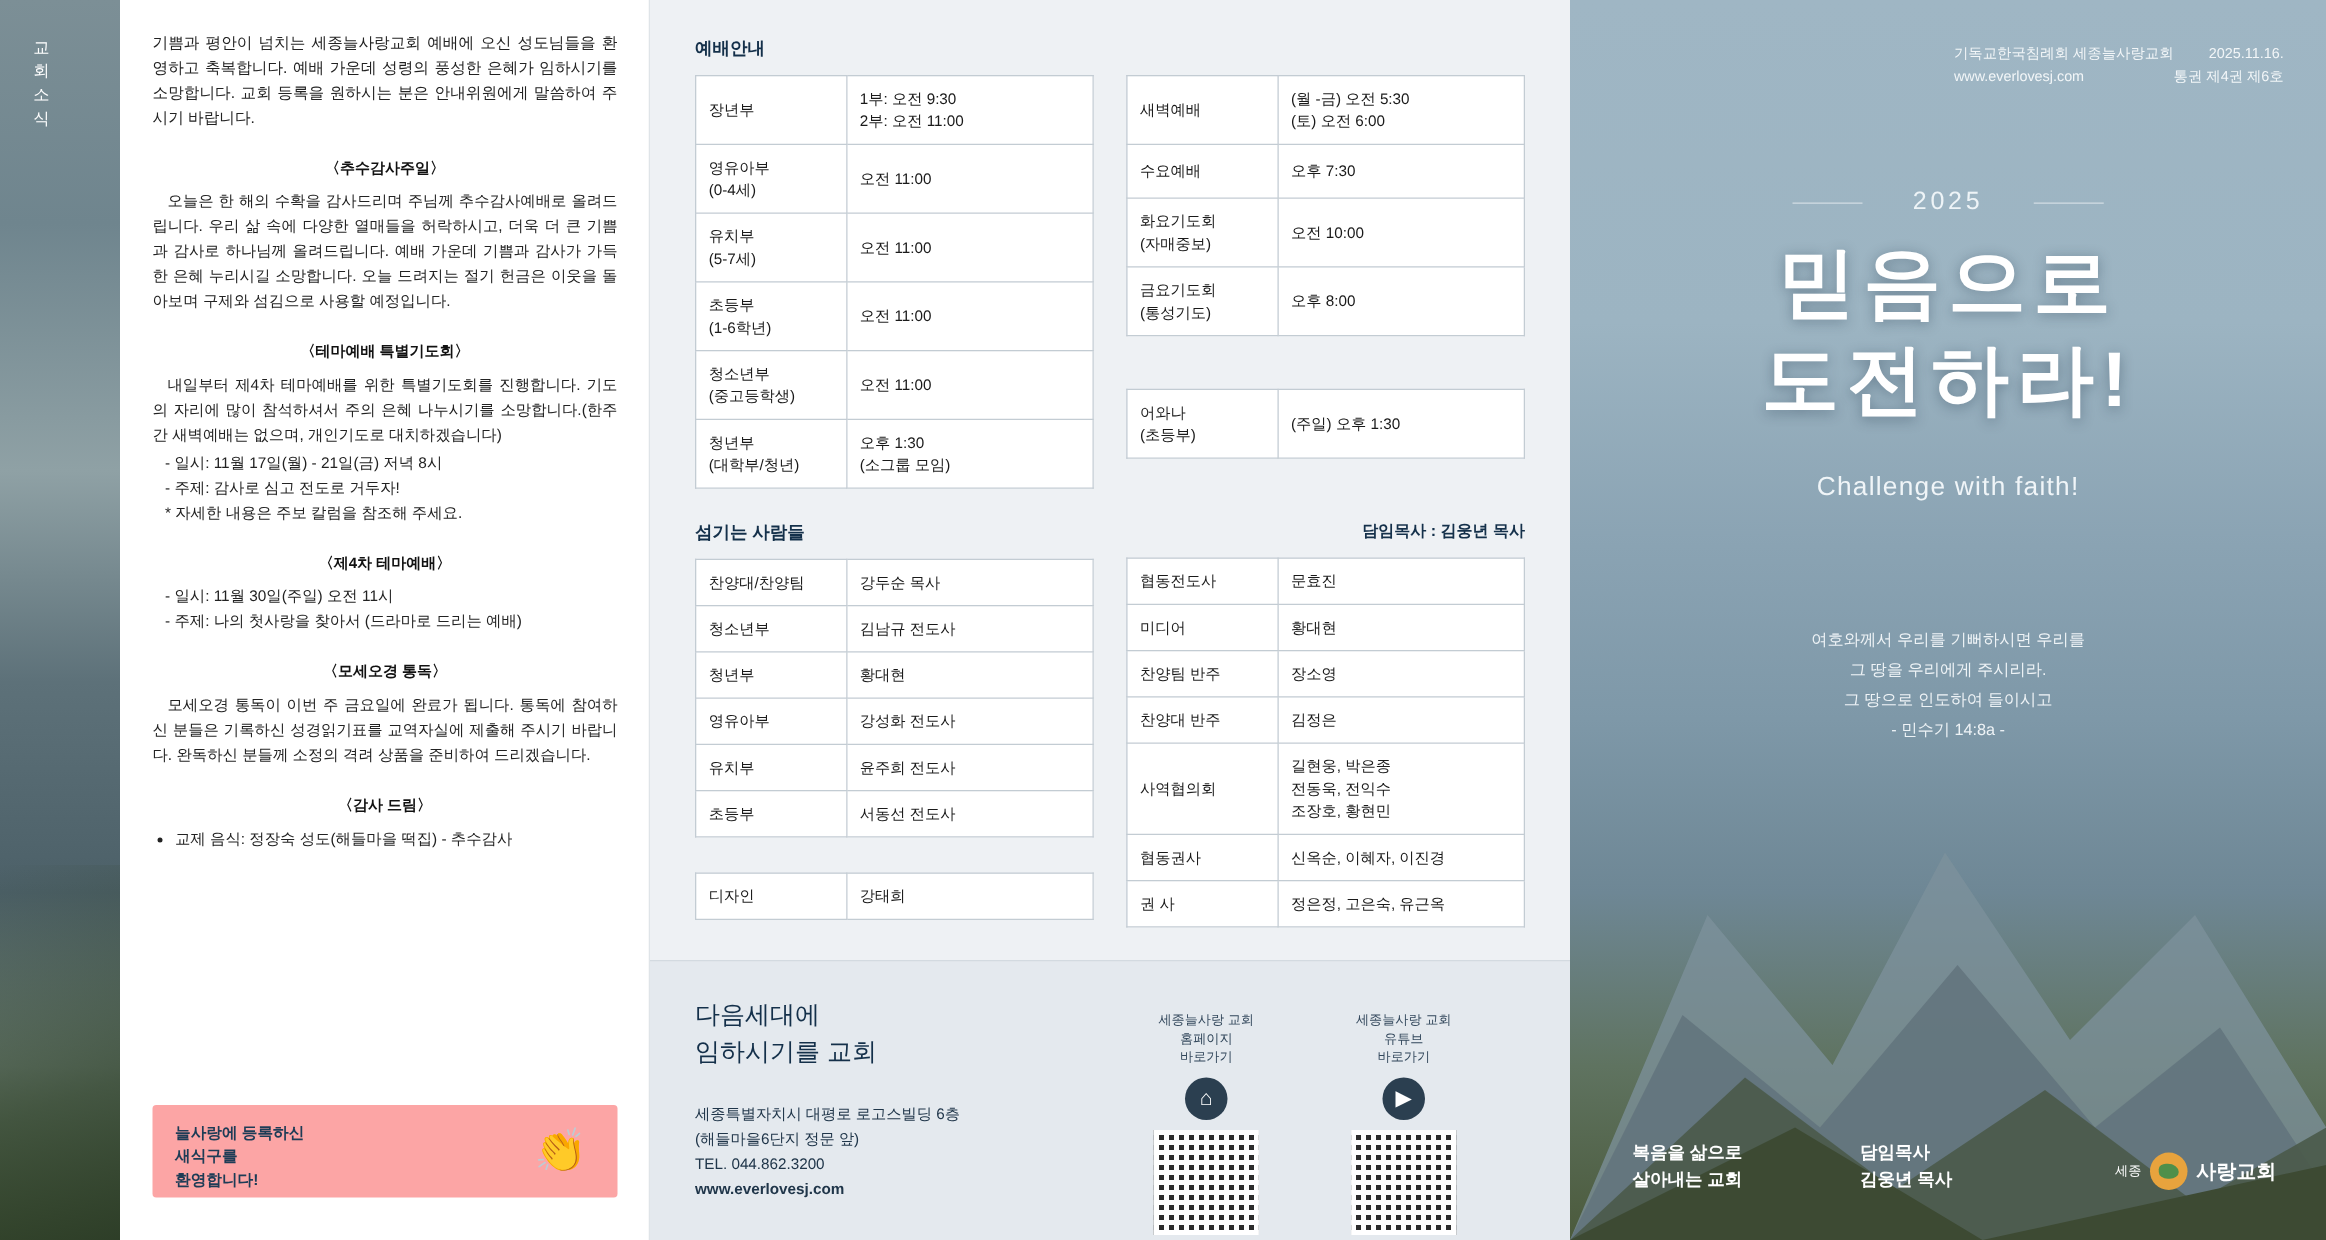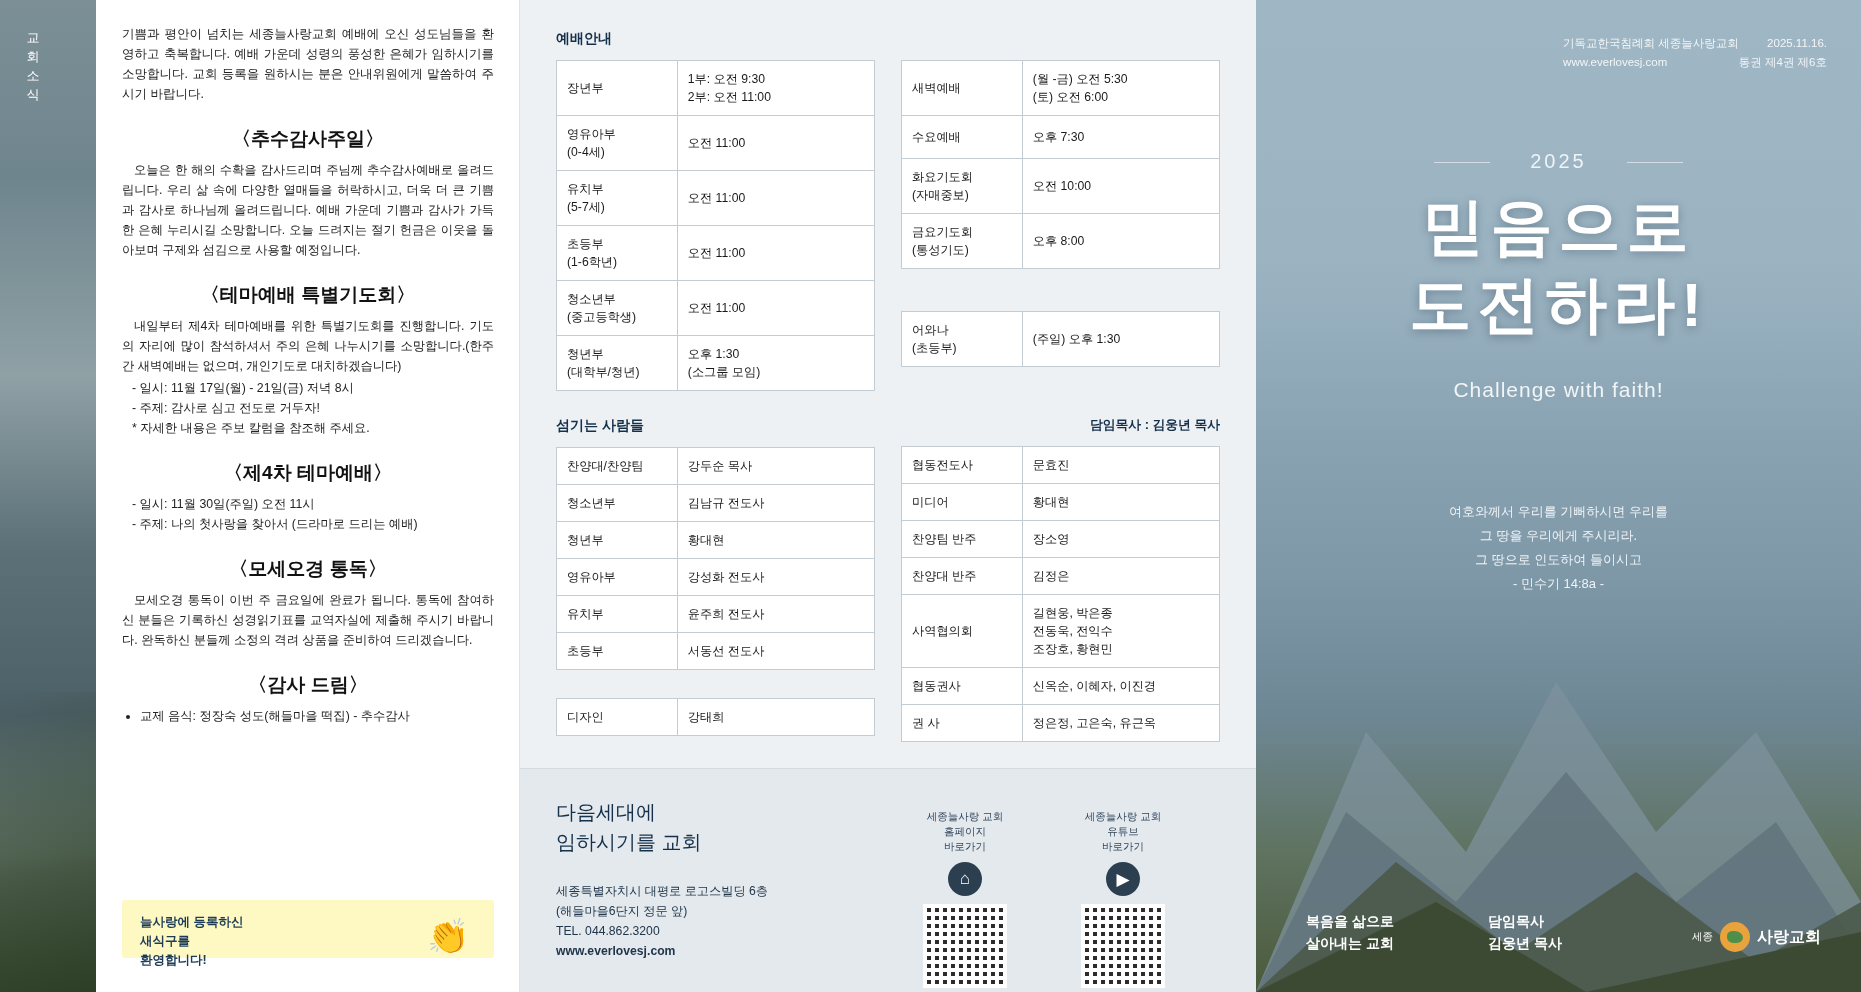--- a/index.html
+++ b/index.html
@@ -25,31 +25,31 @@
     line-height:19px;text-align:center;width:20px;
   }
 
   
   .panel1{
     position:absolute;left:96px;top:0;width:424px;height:992px;background:#ffffff;
   }
   .p1-inner{padding:24px 26px 0 26px;}
   .intro{font-size:12.5px;line-height:20px;color:#222;text-align:justify;}
   h3.sec{
-    font-size:19px;font-weight:bold;color:#111;margin:22px 0 8px 0;text-align:center;
+    font-size:12px;font-weight:bold;color:#111;margin:22px 0 8px 0;text-align:center;
   }
   .body-tx{font-size:12.3px;line-height:20px;color:#222;text-align:justify;text-indent:12px;}
   .dash-list{font-size:12.3px;line-height:20px;color:#222;margin:2px 0 0 10px;}
   .dash-list div{text-indent:0;}
   ul.bullets{margin:4px 0 0 18px;padding:0;font-size:12.3px;line-height:20px;color:#222;}
   ul.bullets li{margin:0;}
 
   .welcome-box{
-    position:absolute;left:122px;bottom:34px;width:372px;height:58px;
-    background:#fef9c3;border-radius:3px;
+    position:absolute;left:122px;bottom:34px;width:372px;height:74px;
+    background:#fca5a5;border-radius:3px;
   }
   .welcome-box .wtext{
     position:absolute;left:18px;top:13px;font-size:12.5px;line-height:19px;color:#1d3c56;font-weight:bold;
   }
   .hand-icon{position:absolute;right:24px;top:16px;font-size:34px;color:#1f5d8c;}
 
   
   .panel2{
     position:absolute;left:520px;top:0;width:736px;height:992px;background:#eef1f4;
   }

